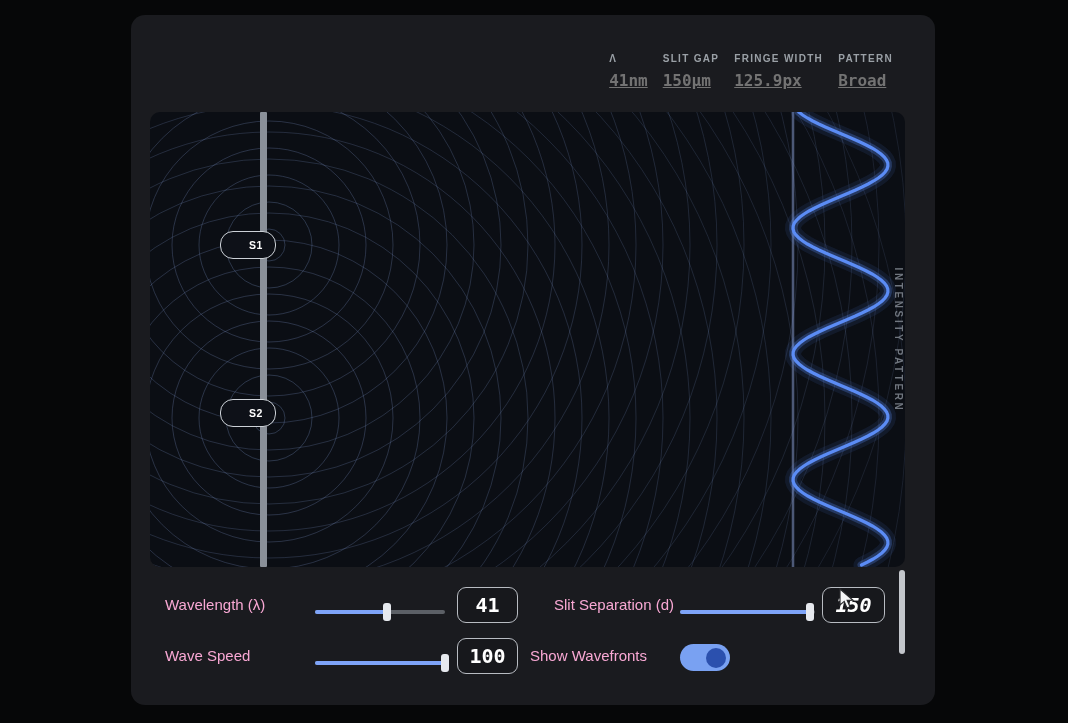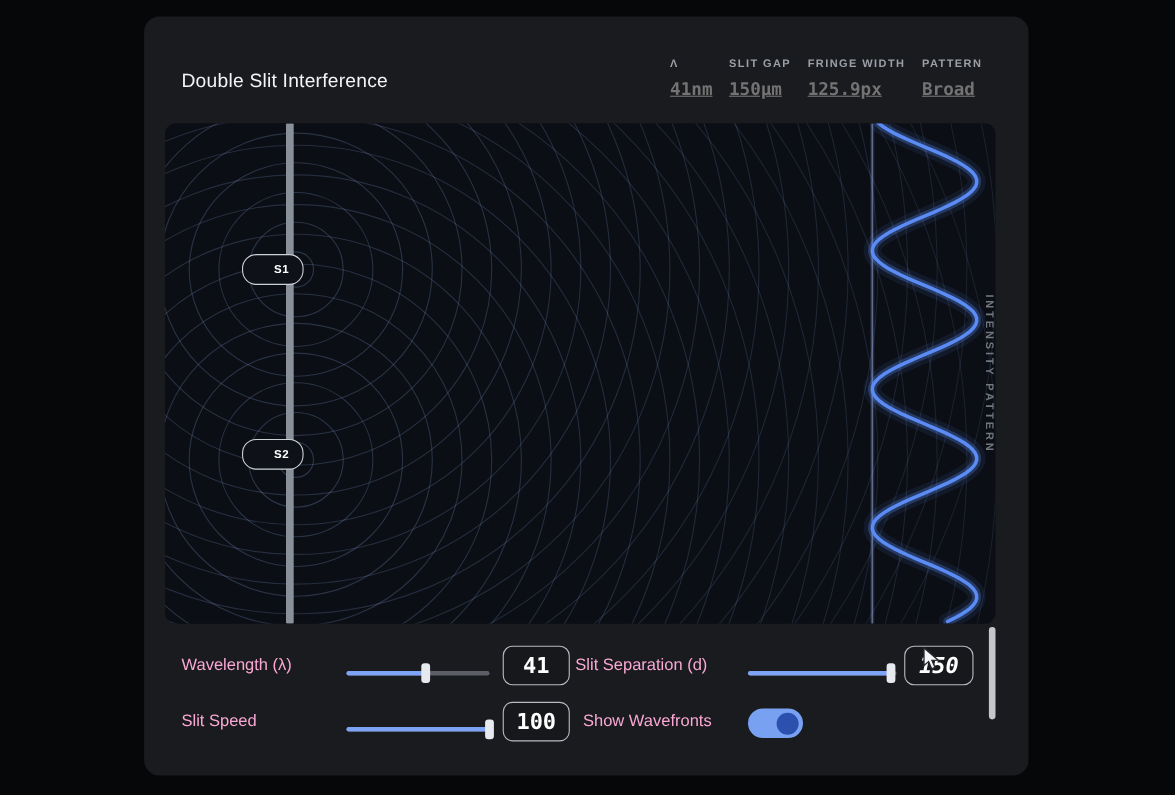--- a/index.html
+++ b/index.html
@@ -20,21 +20,21 @@
   .slit-badge{position:absolute;left:70px;width:38px;height:26px;border-radius:13px;
         border:1.5px solid #ccd1d7;background:#0e1118;color:#fff;font-size:10.5px;
         font-weight:700;display:flex;align-items:center;justify-content:center;letter-spacing:.5px;padding-left:16px;}
   #badge-s1{top:119px;}
   #badge-s2{top:287px;}
   .intensity-label{position:absolute;right:1px;top:50%;transform:translateY(-50%);
         writing-mode:vertical-rl;font-size:10px;font-weight:700;letter-spacing:2.6px;
         color:#70767f;text-transform:uppercase;}
   .ctl-label{position:absolute;font-size:15px;color:#f9a8d4;}
   #lbl-wavelength{left:34px;top:581px;}
-  #lbl-slitsep{left:392px;top:581px;}
+  #lbl-slitsep{left:423px;top:581px;}
   #lbl-wavespeed{left:34px;top:632px;}
   #lbl-showwave{left:399px;top:632px;}
   .slider{position:absolute;height:18px;}
   #sl-wavelength{left:184px;top:588px;width:130px;}
   #sl-slitsep{left:549px;top:588px;width:135px;}
   #sl-wavespeed{left:184px;top:639px;width:130px;}
   .slider .track{position:absolute;left:0;right:0;top:7px;height:4px;background:#5c6066;border-radius:2px;}
   .slider .fill{position:absolute;left:0;top:7px;height:4px;background:#7ea4f8;border-radius:2px;}
   .slider .thumb{position:absolute;top:0;width:8px;height:18px;border-radius:3px;background:#e6e9ee;}
   .valuebox{position:absolute;height:36px;border:1.5px solid #b8bcc2;border-radius:9px;
@@ -51,21 +51,20 @@
   .scrollbar-thumb{position:absolute;left:768px;top:555px;width:6px;height:84px;
         border-radius:3px;background:#c3c6cb;}
   .cursor{position:absolute;left:838px;top:588px;}
 </style>
 </head>
 <body>
 
 <div class="page">
   <div class="card">
 
-    <div class="app-title">Double Slit Interference</div>
 
     <div class="stats">
       <div class="stat">
         <div class="stat-label">Λ</div>
         <div class="stat-value">41nm</div>
       </div>
       <div class="stat">
         <div class="stat-label">SLIT GAP</div>
         <div class="stat-value">150μm</div>
       </div>
@@ -154,21 +153,21 @@
     <div class="valuebox" id="box-wavelength">41</div>
 
     <div class="ctl-label" id="lbl-slitsep">Slit Separation (d)</div>
     <div class="slider" id="sl-slitsep">
       <div class="track"></div>
       <div class="fill" style="width: 96%;"></div>
       <div class="thumb" style="left: calc(96% - 4px);"></div>
     </div>
     <div class="valuebox" id="box-slitsep">150</div>
 
-    <div class="ctl-label" id="lbl-wavespeed">Slit Speed</div>
+    <div class="ctl-label" id="lbl-wavespeed">Wave Speed</div>
     <div class="slider" id="sl-wavespeed">
       <div class="track"></div>
       <div class="fill" style="width: 100%;"></div>
       <div class="thumb" style="left: calc(100% - 4px);"></div>
     </div>
     <div class="valuebox" id="box-wavespeed">100</div>
 
     <div class="ctl-label" id="lbl-showwave">Show Wavefronts</div>
     <div class="toggle on" id="toggle-wavefronts">
       <div class="knob"></div>

